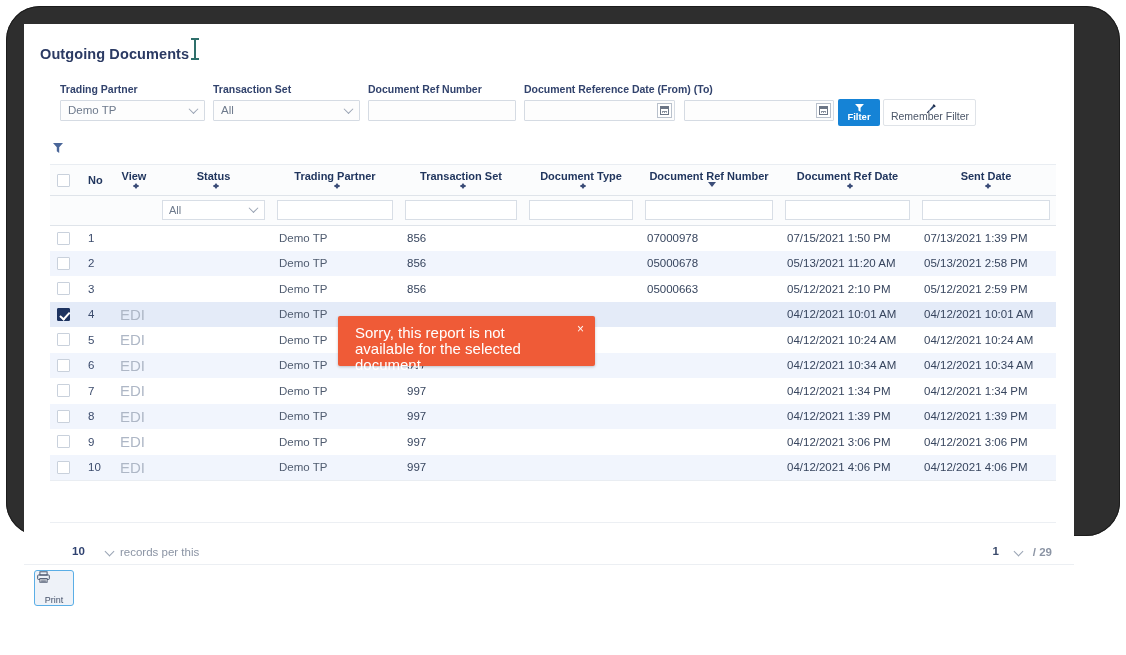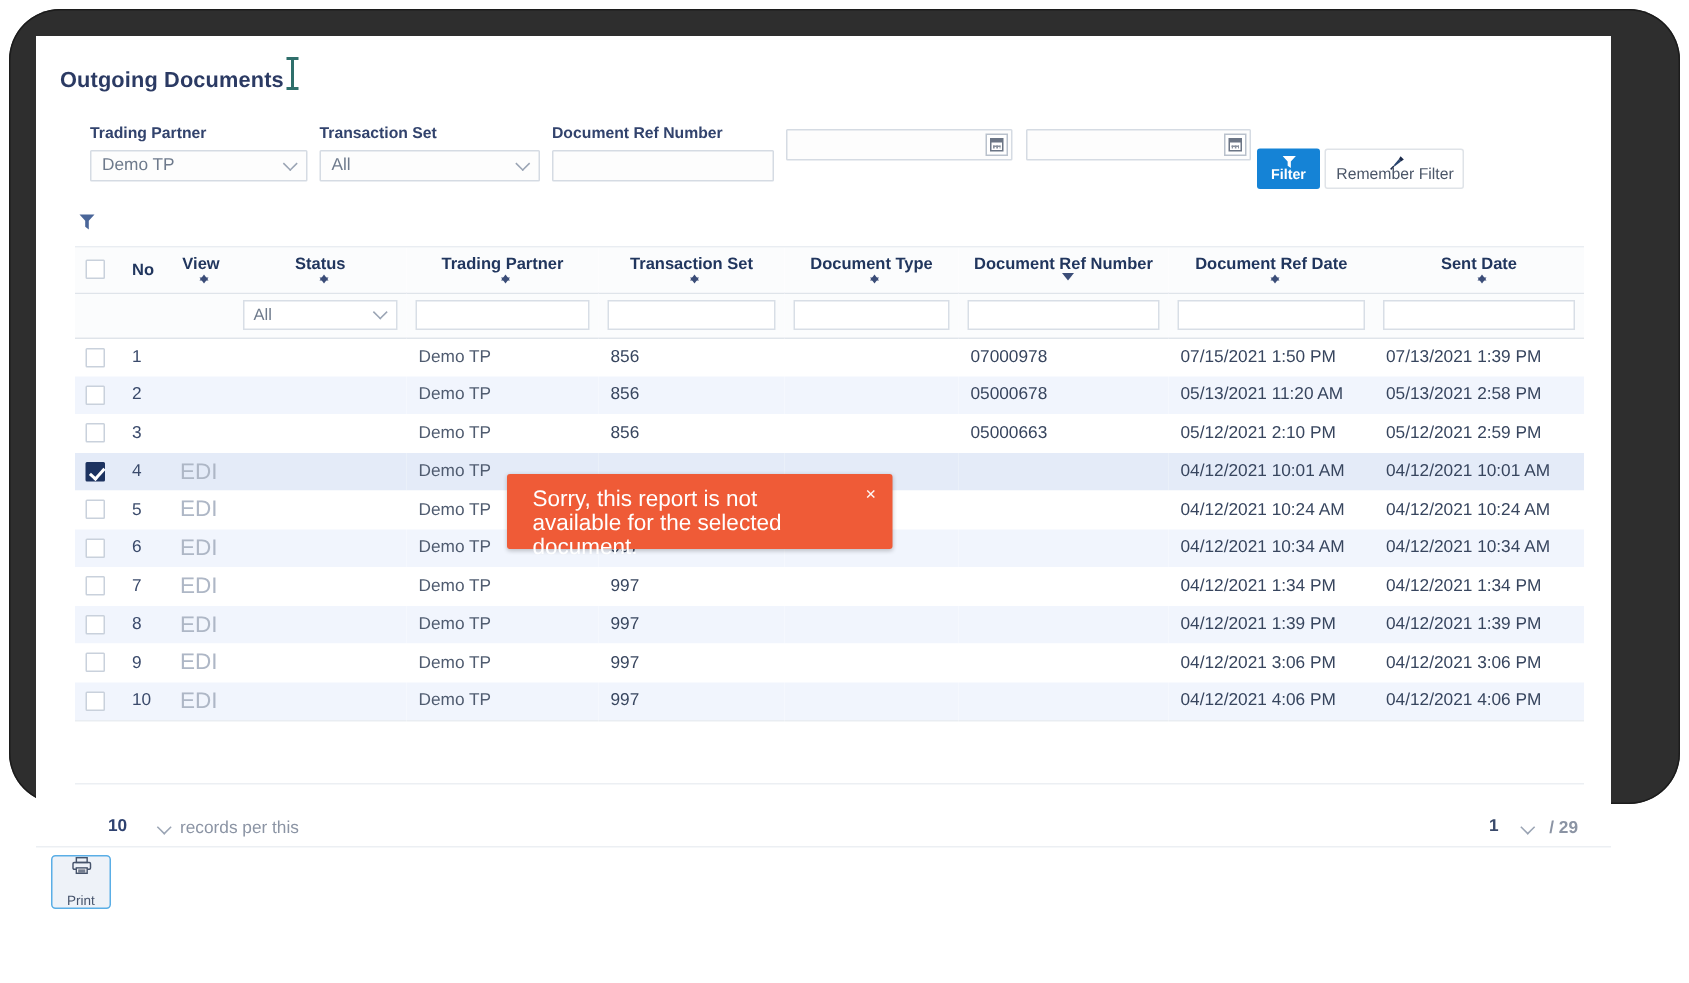--- a/index.html
+++ b/index.html
@@ -361,21 +361,21 @@
   #btn-print {
     position: absolute;
     left: 10px; top: 5px;
     width: 40px; height: 36px;
     background: #eef2f8;
     border: 1px solid #5aaee6;
     border-radius: 3px;
     cursor: pointer;
     padding: 0;
     display: flex; flex-direction: column;
-    align-items: center; justify-content: center;
+    justify-content: center;
     gap: 12px;
   }
   #btn-print .lbl {
     font-size: 9px; color: #46536b;
     font-family: "Liberation Sans", sans-serif;
   }
 </style>
 </head>
 <body>
 
@@ -403,20 +403,21 @@
       </div>
 
       <div class="flt-group" style="left:318px;width:148px;">
         <div class="flt-label">Document Ref Number</div>
         <div class="flt-control">
           <span class="val"></span>
         </div>
       </div>
 
       <div class="flt-group" style="left:474px;width:310px;">
+        <div class="flt-label">Document Reference Date (From) (To)</div>
         <div style="display:flex;gap:9px;">
           <div class="flt-control" style="flex:1;">
             <span class="val"></span>
             <span class="cal-btn">
                 <span class="cal-glyph"></span>
               </span>
           </div>
           <div class="flt-control" style="flex:1;">
             <span class="val"></span>
             <span class="cal-btn">

